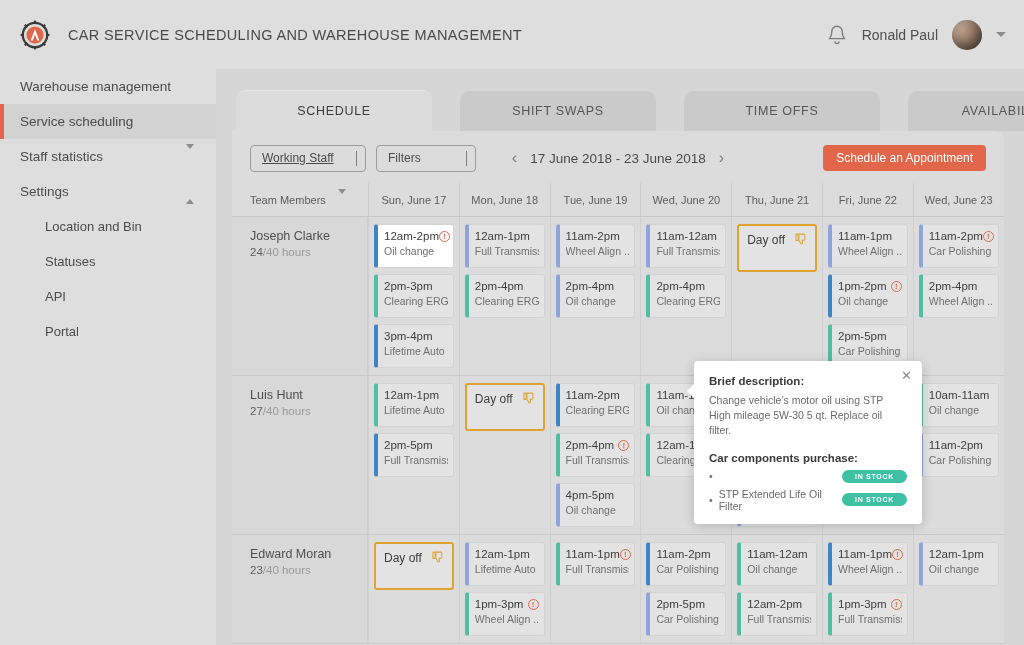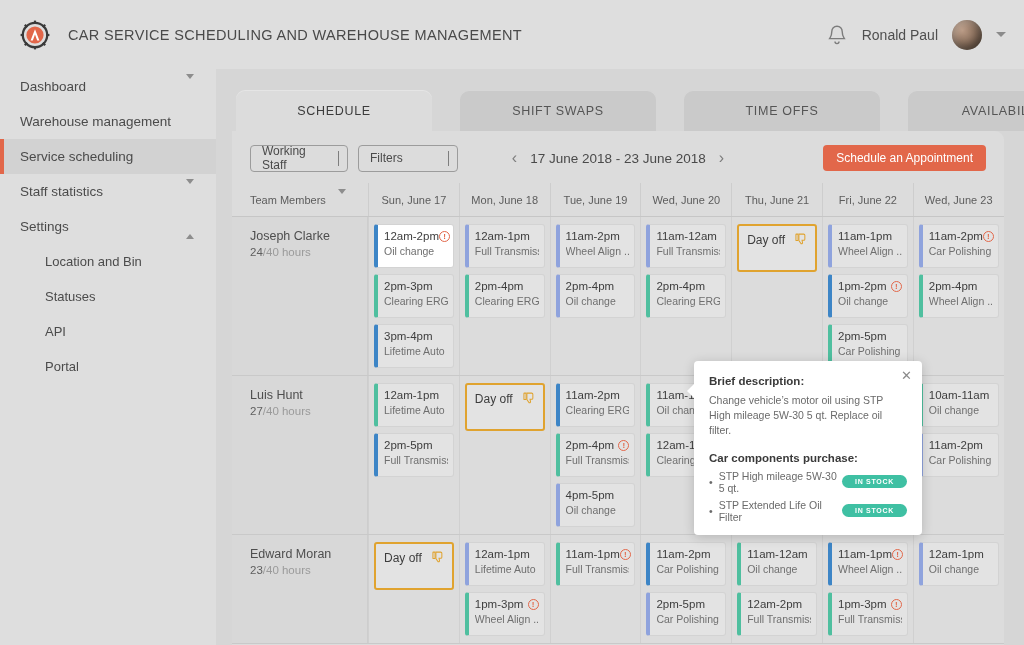--- a/index.html
+++ b/index.html
@@ -85,21 +85,21 @@
   .select-box {
     height: 27px; border: 1px solid #9c9c9c; border-radius: 4px;
     display: flex; align-items: center; padding: 0 8px 0 11px;
     font-size: 12px; color: #4a4a4a; background: transparent; cursor: pointer;
   }
   .select-box .sc { margin-left: auto; padding-left: 14px; }
   .chev {
     width: 7px; height: 7px; border-right: 1.4px solid #7e7e7e;
     border-bottom: 1.4px solid #7e7e7e; transform: rotate(45deg) translate(-2px,-2px);
   }
-  .w-staff { width: 98px; }
+  .w-staff { width: 116px; text-decoration: underline; }
   .w-filters { width: 100px; margin-left: 10px; }
 
   .daterange {
     position: absolute; left: 50%; transform: translateX(-50%);
     display: flex; align-items: center; gap: 13px;
     font-size: 13.5px; color: #4a4a4a; white-space: nowrap;
   }
   .arrowbtn { font-size: 16px; color: #7d7d7d; cursor: pointer; line-height: 1; }
 
   .btn-primary {
@@ -230,24 +230,20 @@
       </svg>
     </span>
     <span class="user-name">Ronald Paul</span>
     <span class="avatar"></span>
     <span class="caret-down"></span>
   </div>
 </div>
 
 <nav class="sidebar" id="sidebar">
     <div class="nav-item">
-      <span>Dashboard</span>
-      <span class="nav-arrow"><span class="tri-d"></span></span>
-    </div>
-    <div class="nav-item">
       <span>Warehouse management</span>
     </div>
     <div class="nav-item active">
       <span>Service scheduling</span>
     </div>
     <div class="nav-item">
       <span>Staff statistics</span>
       <span class="nav-arrow"><span class="tri-d"></span></span>
     </div>
     <div class="nav-item">
@@ -650,21 +646,20 @@
     </div>
 
     <div class="tooltip">
       <span class="tt-close">✕</span>
       <div class="tt-h">Brief description:</div>
       <div class="tt-p">Change vehicle’s motor oil using STP High mileage 5W-30 5 qt. Replace oil filter.</div>
       <div class="tt-h second">Car components purchase:</div>
       <div id="ttlist">
           <div class="tt-li">
             <span class="bullet">•</span>
-            <span>STP High mileage 5W-30 5 qt.</span>
             <span class="pill">IN STOCK</span>
           </div>
           <div class="tt-li">
             <span class="bullet">•</span>
             <span>STP Extended Life Oil Filter</span>
             <span class="pill">IN STOCK</span>
           </div>
         </div>
     </div>
 

